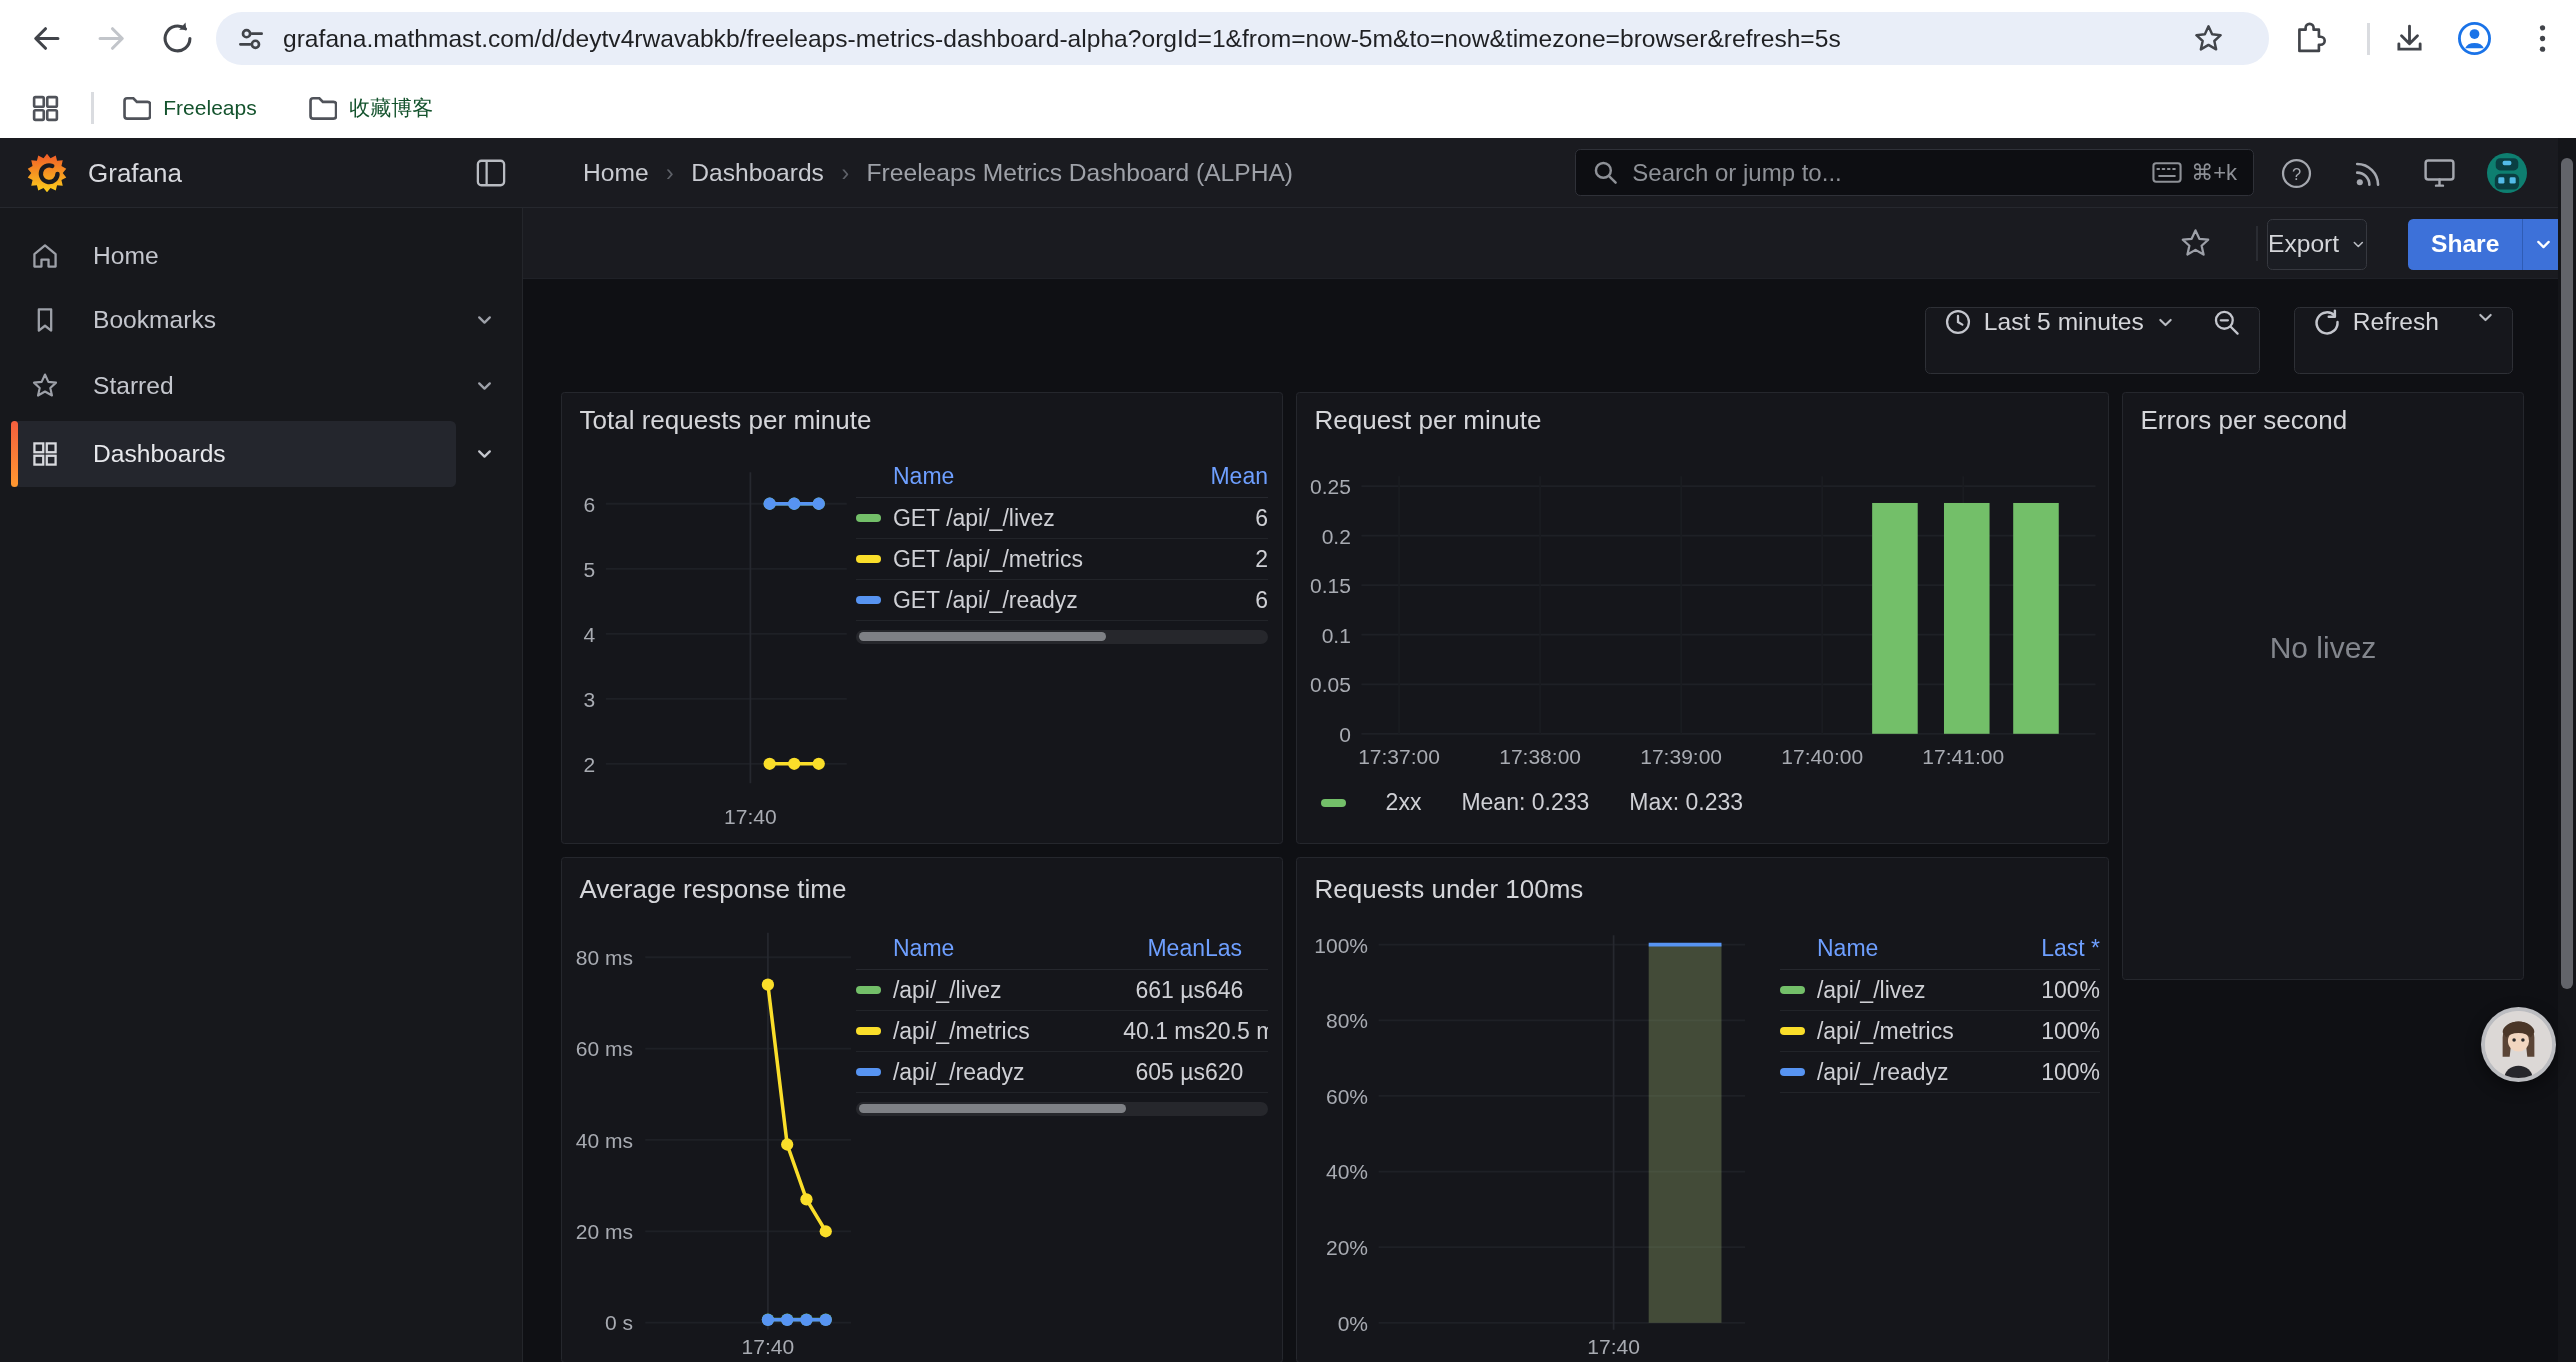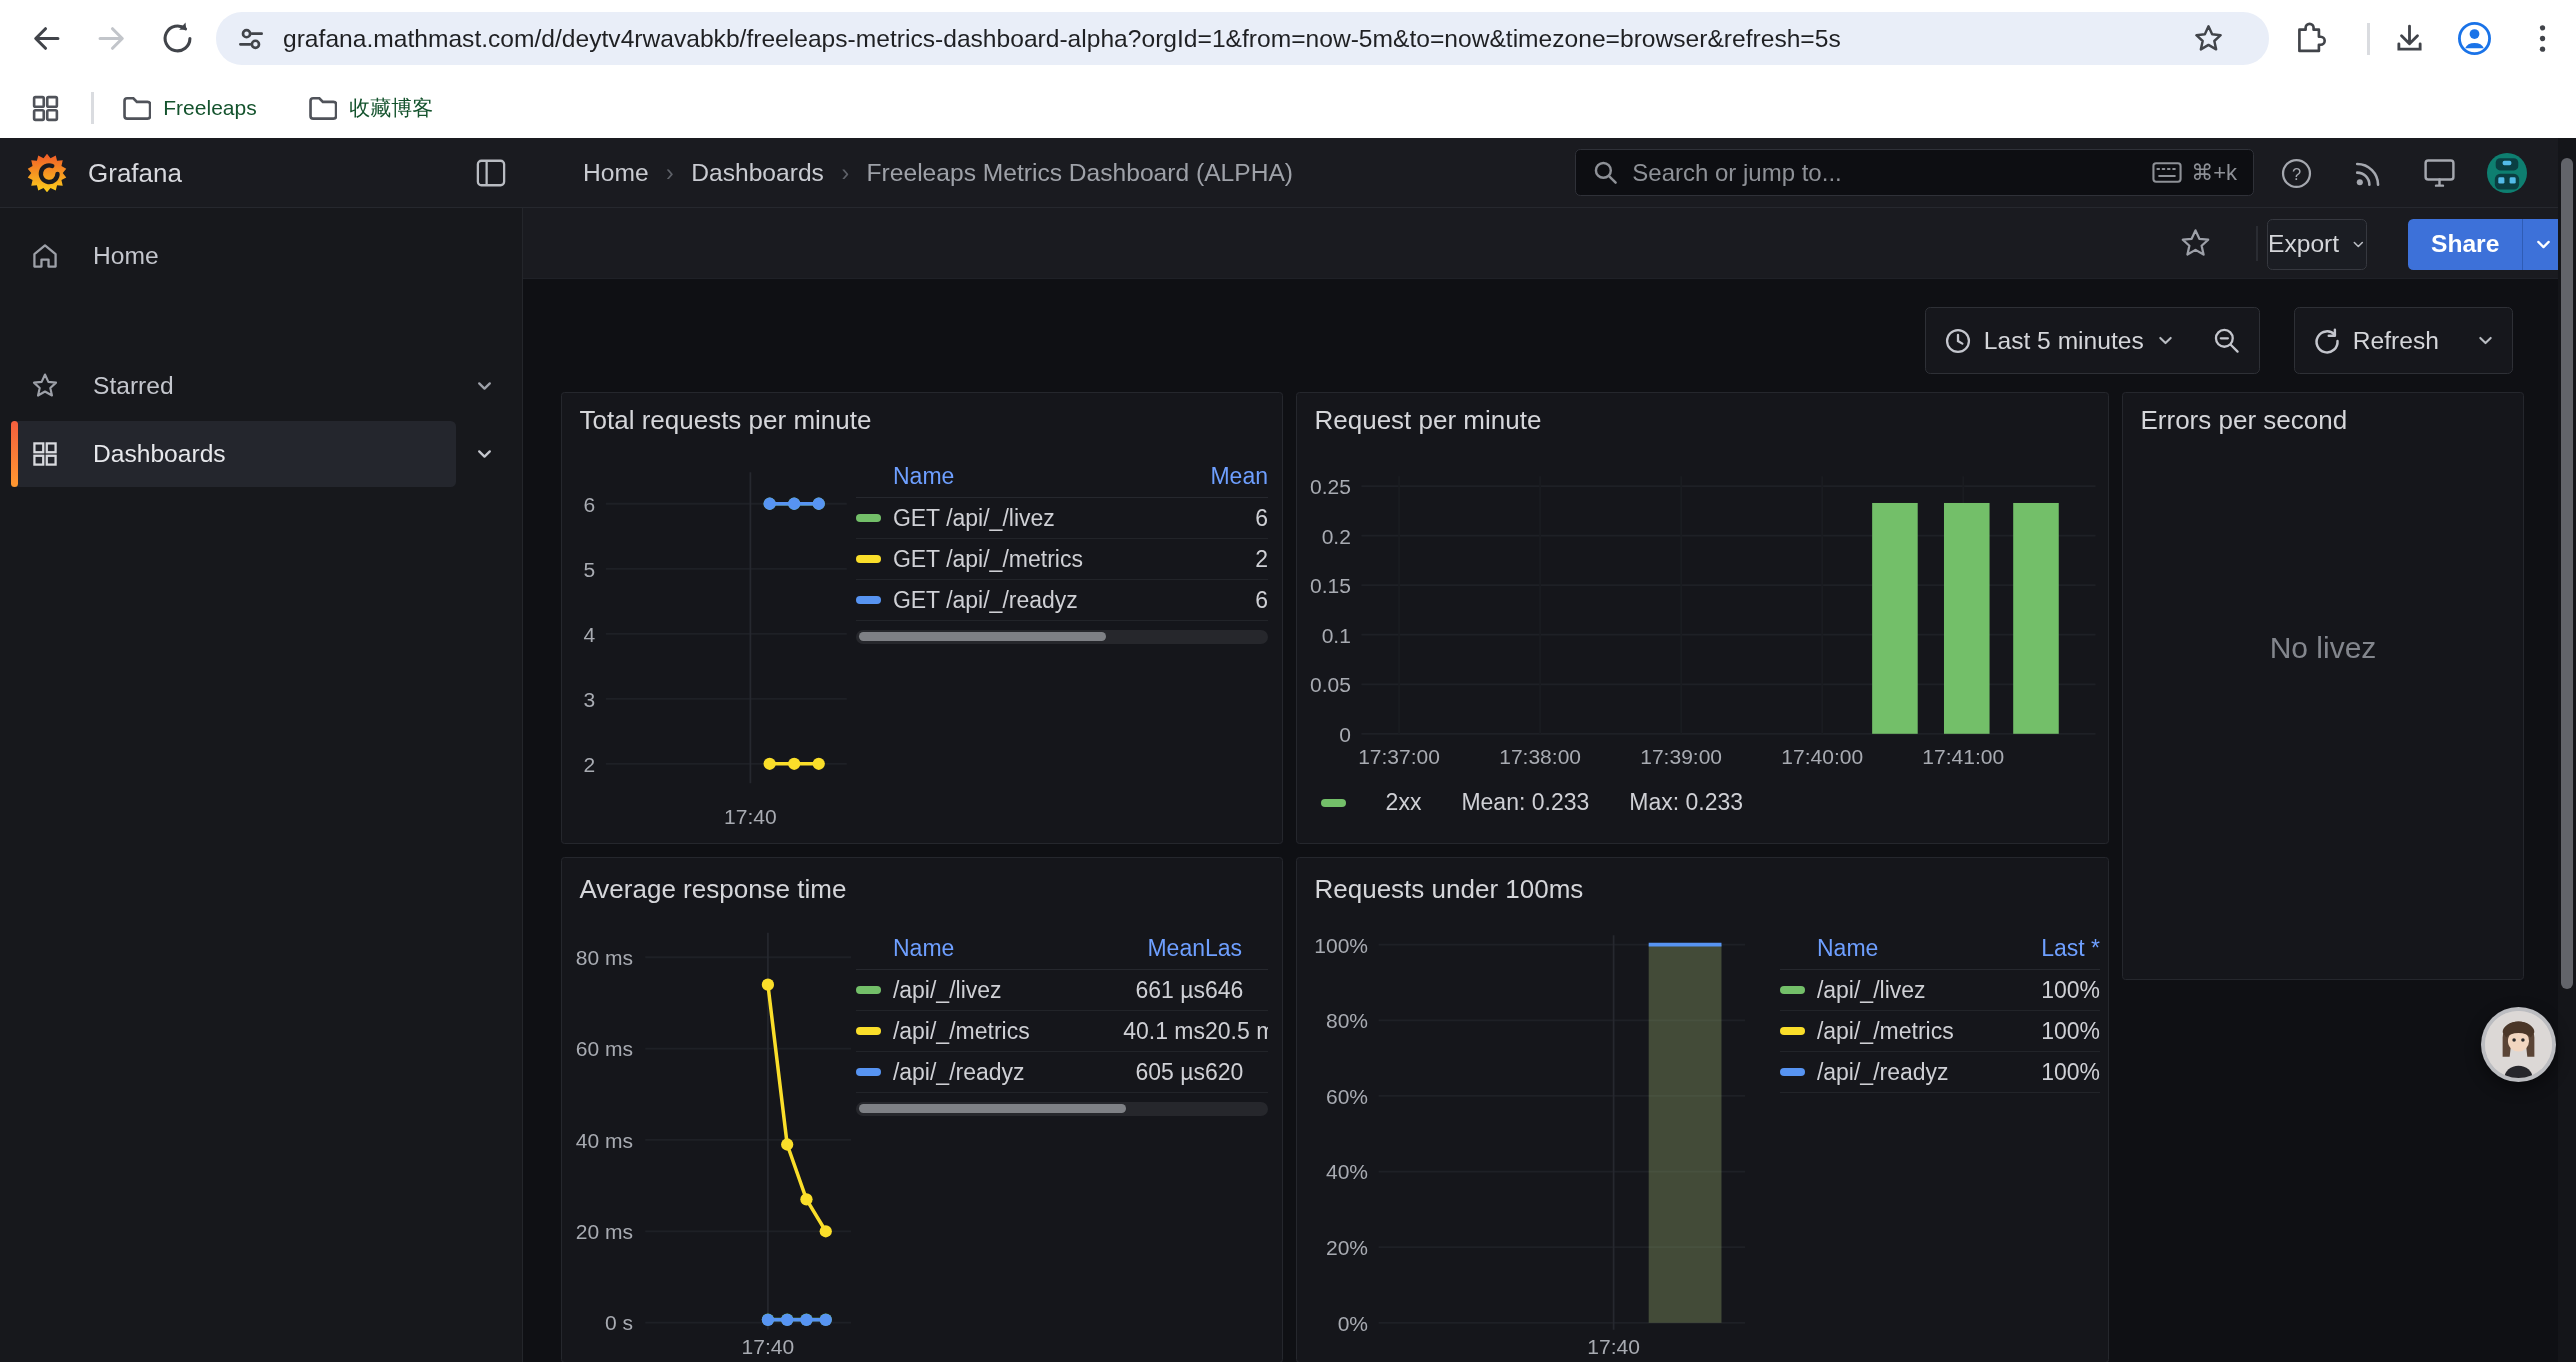--- a/index.html
+++ b/index.html
@@ -48,21 +48,21 @@
   .side-chev { position:absolute; left:473px; top:50%; transform:translateY(-50%); }
 
   .content { position:absolute; left:523px; top:208px; width:2053px; height:1155px; }
   .subheader { position:absolute; left:0; top:0; width:2053px; height:71px; background:#1A1B20;
                border-bottom:1.8px solid #1F2127; }
   .btn { display:flex; align-items:center; justify-content:center; gap:12.3px; font-size:24.6px; color:#D5D6DA;
          background:#1B1D23; border:1.8px solid #36383F; border-radius:5.3px; }
   .canvas { position:absolute; left:0; top:71px; width:2053px; height:1084px; background:#0F1014; overflow:hidden; }
 
   .tgroup { position:absolute; display:flex; height:67px; background:#16171C; border:1.8px solid #2E3036;
-            border-radius:5.3px; color:#D5D6DA; font-size:24.6px; align-items:center; }
+            border-radius:5.3px; color:#D5D6DA; font-size:24.6px; align-items:flex-start; }
   .tseg { display:flex; align-items:center; gap:12.3px; padding:0 17.5px; }
   .tdiv { width:1.8px; background:#2E3036; }
 
   .panel { position:absolute; background:#15161B; border:1.8px solid #25272D; border-radius:3.5px; overflow:hidden; }
   .panel-title { position:absolute; left:17.5px; top:12.3px; font-size:26px; font-weight:500; color:#D5D6DA; cursor:pointer; }
   .nodata { position:absolute; left:0; right:0; text-align:center; font-size:30px; color:#83868D; }
   .tick { font-size:24px; fill:#A8ABB2; font-family:"Liberation Sans","DejaVu Sans",sans-serif; }
 
   .ltable { position:absolute; font-size:23px; color:#CFD0D5; }
   .lt-head { display:flex; align-items:center; height:42px; color:#6E9FFF; font-weight:500;
@@ -215,20 +215,29 @@
       </svg>
     </div>
   </div>
 
   <div class="sidebar">
     <div class="side-item" style="top:20px">
       <svg class="side-ic" width="30" height="30" viewBox="0 0 34 34">
         <path d="M5 15 L17 5 L29 15 V29 H21 V21 H13 V29 H5 Z" fill="none" stroke="#9DA0A8" stroke-width="2.6" stroke-linejoin="round"></path>
       </svg>
       <span class="side-label">Home</span>
+    </div>
+    <div class="side-item" style="top:84px">
+      <svg class="side-ic" width="30" height="30" viewBox="0 0 34 34">
+        <path d="M10 5 H24 V29 L17 23.5 L10 29 Z" fill="none" stroke="#9DA0A8" stroke-width="2.6" stroke-linejoin="round"></path>
+      </svg>
+      <span class="side-label">Bookmarks</span>
+      <svg class="side-chev" width="23" height="23" viewBox="0 0 26 26">
+        <path d="M7 10 L13 16 L19 10" fill="none" stroke="#9DA0A8" stroke-width="2.6" stroke-linecap="round" stroke-linejoin="round"></path>
+      </svg>
     </div>
     <div class="side-item" style="top:150px">
       <svg class="side-ic" width="30" height="30" viewBox="0 0 34 34">
         <path d="M17 4 L20.8 12.3 L29.5 13.2 L23 19.2 L24.9 27.8 L17 23.2 L9.1 27.8 L11 19.2 L4.5 13.2 L13.2 12.3 Z" fill="none" stroke="#9DA0A8" stroke-width="2.4" stroke-linejoin="round"></path>
       </svg>
       <span class="side-label">Starred</span>
       <svg class="side-chev" width="23" height="23" viewBox="0 0 26 26">
         <path d="M7 10 L13 16 L19 10" fill="none" stroke="#9DA0A8" stroke-width="2.6" stroke-linecap="round" stroke-linejoin="round"></path>
       </svg>
     </div>

